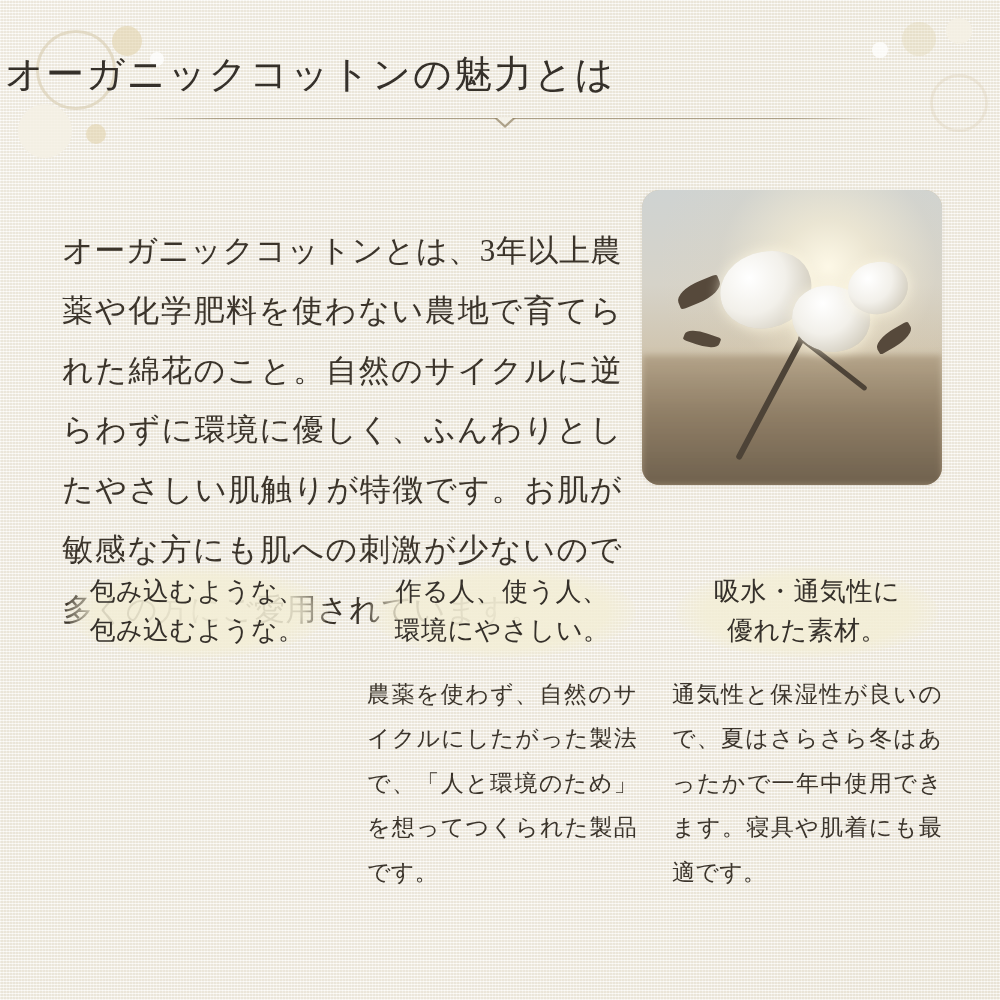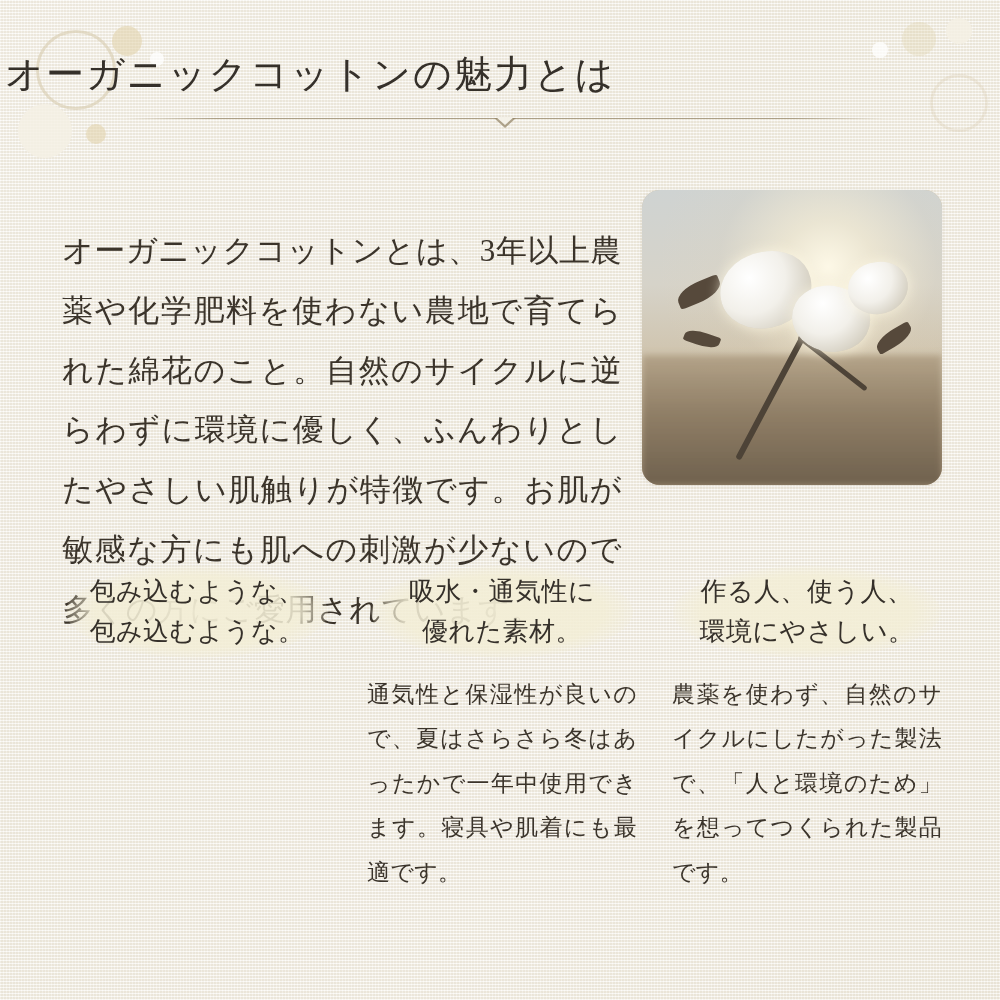--- a/index.html
+++ b/index.html
@@ -161,21 +161,21 @@
     left: 62px;
     width: 880px;
     display: flex;
     justify-content: space-between;
   }
   .col { width: 270px; }
   .col-heading-wrap {
     position: relative;
     height: 79px;
     display: flex;
-    align-items: center;
+    align-items: flex-end;
     justify-content: center;
   }
   .col-heading-blob {
     position: absolute;
     left: 50%;
     top: 50%;
     transform: translate(-50%, -50%);
     width: 262px;
     height: 92px;
     border-radius: 50% / 50%;
@@ -245,36 +245,36 @@
     <div class="col col-1">
       <div class="col-heading-wrap">
         <div class="col-heading-blob"></div>
         <h2 class="col-heading">
           <span>包み込むような、</span><br>
           <span>包み込むような。</span>
         </h2>
       </div>
     </div>
 
+    <div class="col col-3">
+      <div class="col-heading-wrap">
+        <div class="col-heading-blob"></div>
+        <h2 class="col-heading">
+          <span>作る人、使う人、</span><br>
+          <span>環境にやさしい。</span>
+        </h2>
+      </div>
+      <p class="col-body">農薬を使わず、自然のサイクルにしたがった製法で、「人と環境のため」を想ってつくられた製品です。</p>
+    </div>
+
     <div class="col col-2">
       <div class="col-heading-wrap">
         <div class="col-heading-blob"></div>
         <h2 class="col-heading">
           <span>吸水・通気性に</span><br>
           <span>優れた素材。</span>
         </h2>
       </div>
       <p class="col-body">通気性と保湿性が良いので、夏はさらさら冬はあったかで一年中使用できます。寝具や肌着にも最適です。</p>
     </div>
 
-    <div class="col col-3">
-      <div class="col-heading-wrap">
-        <div class="col-heading-blob"></div>
-        <h2 class="col-heading">
-          <span>作る人、使う人、</span><br>
-          <span>環境にやさしい。</span>
-        </h2>
-      </div>
-      <p class="col-body">農薬を使わず、自然のサイクルにしたがった製法で、「人と環境のため」を想ってつくられた製品です。</p>
-    </div>
-
   </div>
 </div>
 
 </body></html>

